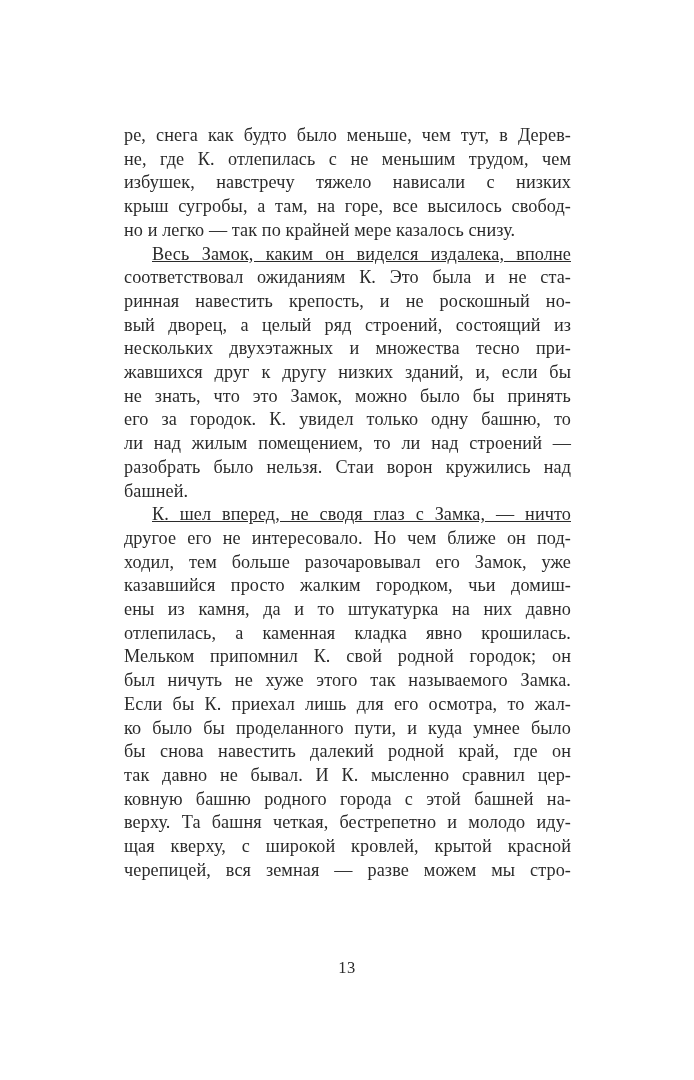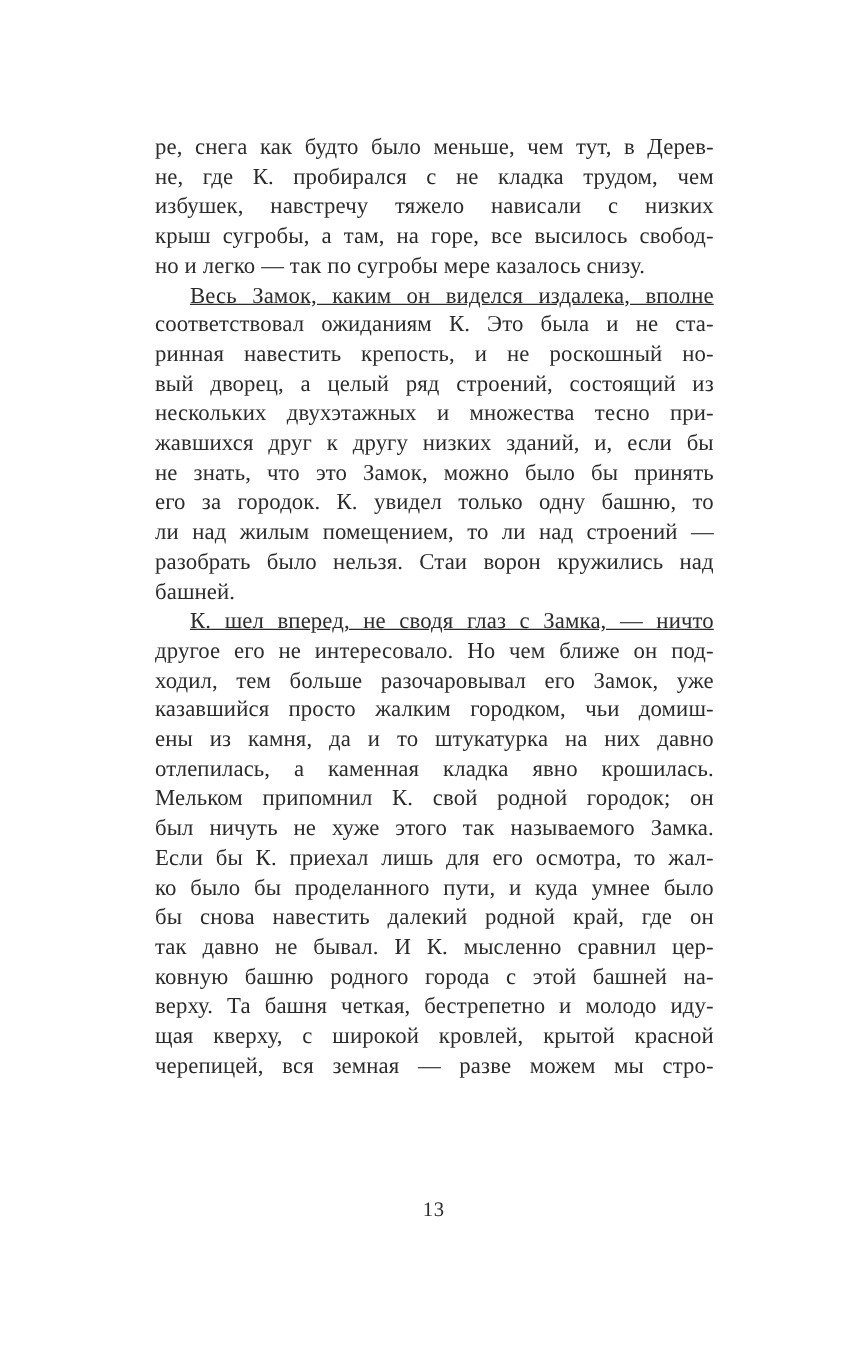--- a/index.html
+++ b/index.html
@@ -15,21 +15,21 @@
   .page {
     position: relative;
     width: 694px;
     height: 1080px;
     background: #ffffff;
     overflow: hidden;
   }
   .text-block {
     position: absolute;
     left: 124px;
-    top: 106px;
+    top: 124px;
     width: 447px;
     color: #2b2b2b;
     font-size: 18.2px;
     line-height: 23.7px;
     letter-spacing: 0.1px;
   }
   .paragraph {
     margin: 0;
     padding: 0;
   }
@@ -59,24 +59,24 @@
     letter-spacing: 0.5px;
   }
 </style>
 </head>
 <body>
 
 <div class="page">
   <main class="text-block">
       <div class="paragraph">
         <div class="line just">ре, снега как будто было меньше, чем тут, в Дерев-</div>
-        <div class="line just">не, где К. пробирался с не кладка трудом, чем</div>
+        <div class="line just">не, где К. отлепилась с не меньшим трудом, чем</div>
         <div class="line just">избушек, навстречу тяжело нависали с низких</div>
         <div class="line just">крыш сугробы, а там, на горе, все высилось свобод-</div>
-        <div class="line">но и легко — так по сугробы мере казалось снизу.</div>
+        <div class="line">но и легко — так по крайней мере казалось снизу.</div>
       </div>
       <div class="paragraph">
         <div class="line just first-indent">Весь Замок, каким он виделся издалека, вполне</div>
         <div class="line just">соответствовал ожиданиям К. Это была и не ста-</div>
         <div class="line just">ринная навестить крепость, и не роскошный но-</div>
         <div class="line just">вый дворец, а целый ряд строений, состоящий из</div>
         <div class="line just">нескольких двухэтажных и множества тесно при-</div>
         <div class="line just">жавшихся друг к другу низких зданий, и, если бы</div>
         <div class="line just">не знать, что это Замок, можно было бы принять</div>
         <div class="line just">его за городок. К. увидел только одну башню, то</div>

